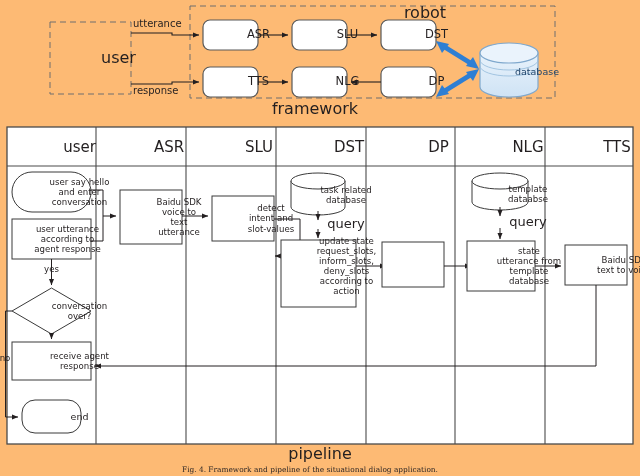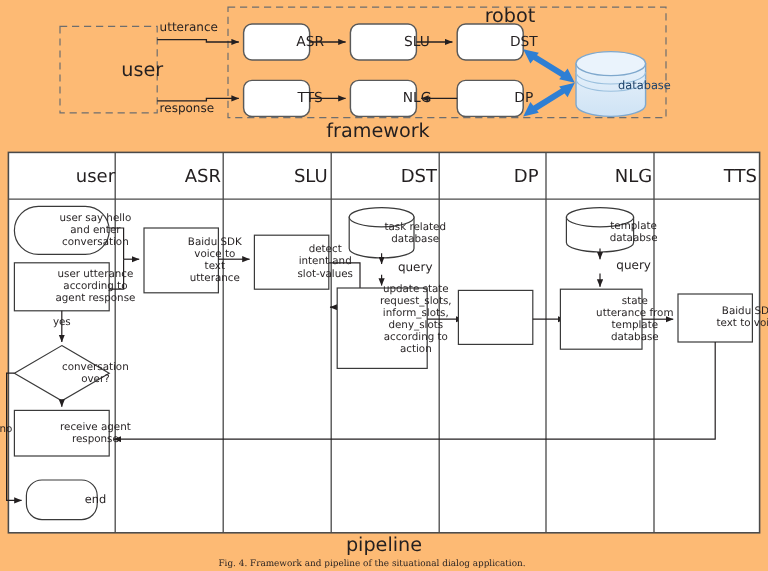--- a/index.html
+++ b/index.html
@@ -31,21 +31,21 @@
     line-height: 1.18;
     text-align: center;
     white-space: pre-line;
   }
   .node-text  { font-size: 9.5px; }
   .node-text-sm { font-size: 8.6px; }
   .hdr-text   { font-size: 15px; }
   .big-text   { font-size: 16px; }
   .top-node   { font-size: 11.5px; }
   .edge-text  { font-size: 10px; }
-  .tiny-text  { font-size: 10px; }
+  .tiny-text  { font-size: 13px; }
   .caption    { font-size: 7.4px; font-family: "DejaVu Serif", serif; color: #231f20; }
   .ctr {
     display: flex;
     align-items: center;
     justify-content: center;
     margin-left: 28px;
   }
 </style>
 </head>
 <body>
@@ -195,21 +195,21 @@
   <div class="lbl hdr-text ctr" style="left:96px; top:133px; width:90px; height:30px;">ASR</div>
   <div class="lbl hdr-text ctr" style="left:186px; top:133px; width:90px; height:30px;">SLU</div>
   <div class="lbl hdr-text ctr" style="left:276px; top:133px; width:90px; height:30px;">DST</div>
   <div class="lbl hdr-text ctr" style="left:366px; top:133px; width:89px; height:30px;">DP</div>
   <div class="lbl hdr-text ctr" style="left:455px; top:133px; width:90px; height:30px;">NLG</div>
   <div class="lbl hdr-text ctr" style="left:545px; top:133px; width:88px; height:30px;">TTS</div>
 
   <div class="lbl node-text-sm ctr" style="left:12px; top:172px; width:79px; height:40px;">user say hello
 and  enter
 conversation</div>
-  <div class="lbl node-text-sm ctr" style="left:12px; top:219px; width:79px; height:40px;border-radius:14px;">user utterance
+  <div class="lbl node-text-sm ctr" style="left:0; top:219px; width:79px; height:40px;border-radius:14px;">user utterance
 according to
 agent response</div>
   <div class="lbl node-text-sm ctr" style="left:12px; top:296px; width:79px; height:30px;">conversation
 over?</div>
   <div class="lbl node-text-sm ctr" style="left:12px; top:342px; width:79px; height:38px;">receive agent
 response</div>
   <div class="lbl node-text ctr" style="left:22px; top:400px; width:59px; height:33px;">end</div>
 
   <div class="lbl node-text-sm" style="left:22px; top:264px; width:59px;">yes</div>
   <div class="lbl node-text-sm" style="left:-5px; top:353px; width:20px;">no</div>

